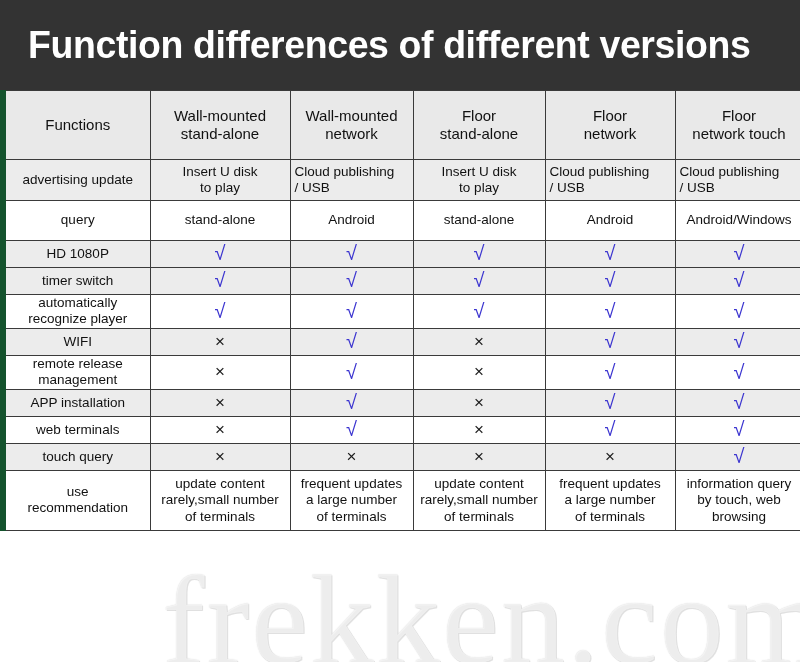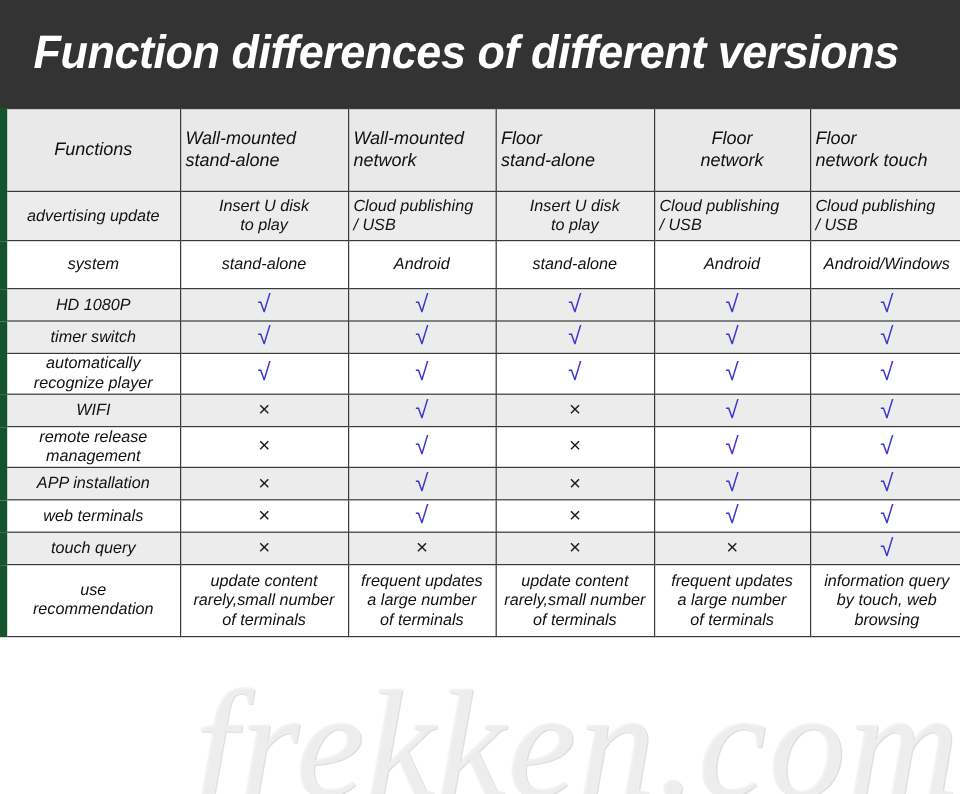--- a/index.html
+++ b/index.html
@@ -15,21 +15,20 @@
     -webkit-font-smoothing: antialiased;
   }
 
   #page {
     position: relative;
     width: 800px;
     height: 662px;
     box-sizing: border-box;
     background: #ffffff;
     overflow: hidden;
-    font-style: italic;
   }
 
   
   #title-band {
     position: absolute;
     left: 0;
     top: 0;
     width: 800px;
     height: 90px;
     background: #333333;
@@ -86,21 +85,21 @@
   tr.head-row th {
     background: #e9e9e9;
     height: 69px;
   }
   th.head-functions {
     text-align: center;
     font-weight: normal;
     font-size: 15px;
   }
   th.head-col {
-    text-align: left;
+    text-align: center;
     font-weight: bold;
     font-size: 15px;
     padding-left: 8px;
   }
   th.head-col.centered {
     text-align: center;
     padding-left: 4px;
   }
 
   
@@ -221,21 +220,21 @@
     <tbody id="table-body">
         <tr class="row-gray r-adv">
           <td class="label-cell"><span>advertising update</span></td>
           <td class="val-cell"><span>Insert U disk</span><br><span>to play</span></td>
           <td class="val-cell left"><span>Cloud publishing</span><br><span>/ USB</span></td>
           <td class="val-cell"><span>Insert U disk</span><br><span>to play</span></td>
           <td class="val-cell left"><span>Cloud publishing</span><br><span>/ USB</span></td>
           <td class="val-cell left"><span>Cloud publishing</span><br><span>/ USB</span></td>
         </tr>
         <tr class="row-white r-sys">
-          <td class="label-cell"><span>system</span></td>
+          <td class="label-cell"><span>query</span></td>
           <td class="val-cell"><span>stand-alone</span></td>
           <td class="val-cell"><span>Android</span></td>
           <td class="val-cell"><span>stand-alone</span></td>
           <td class="val-cell"><span>Android</span></td>
           <td class="val-cell"><span>Android/Windows</span></td>
         </tr>
         <tr class="row-gray r-std">
           <td class="label-cell"><span>HD 1080P</span></td>
           <td class="val-cell"><span class="mark check">√</span></td>
           <td class="val-cell"><span class="mark check">√</span></td>

